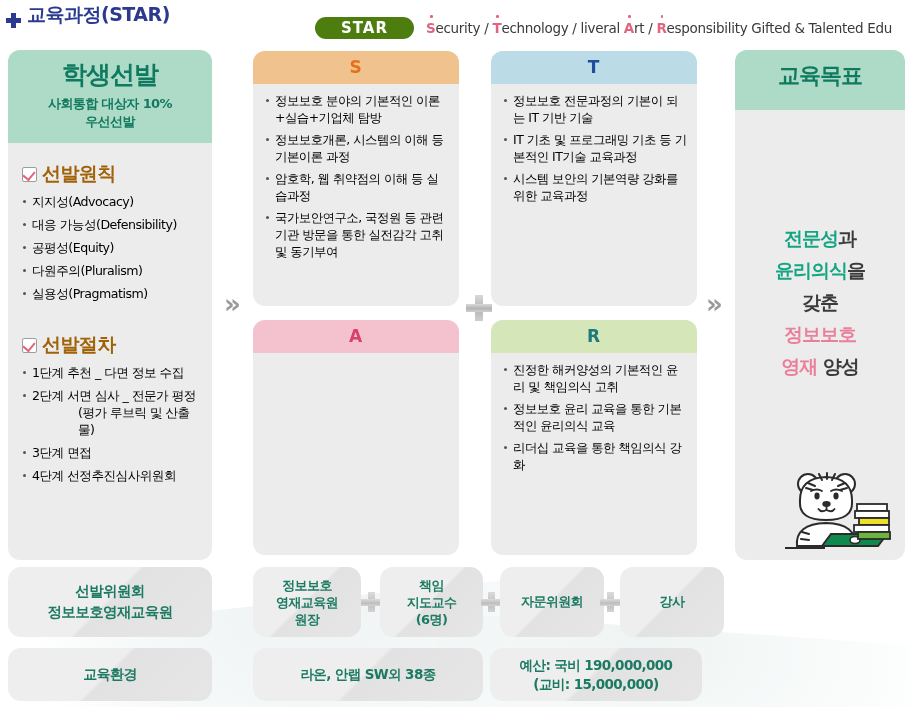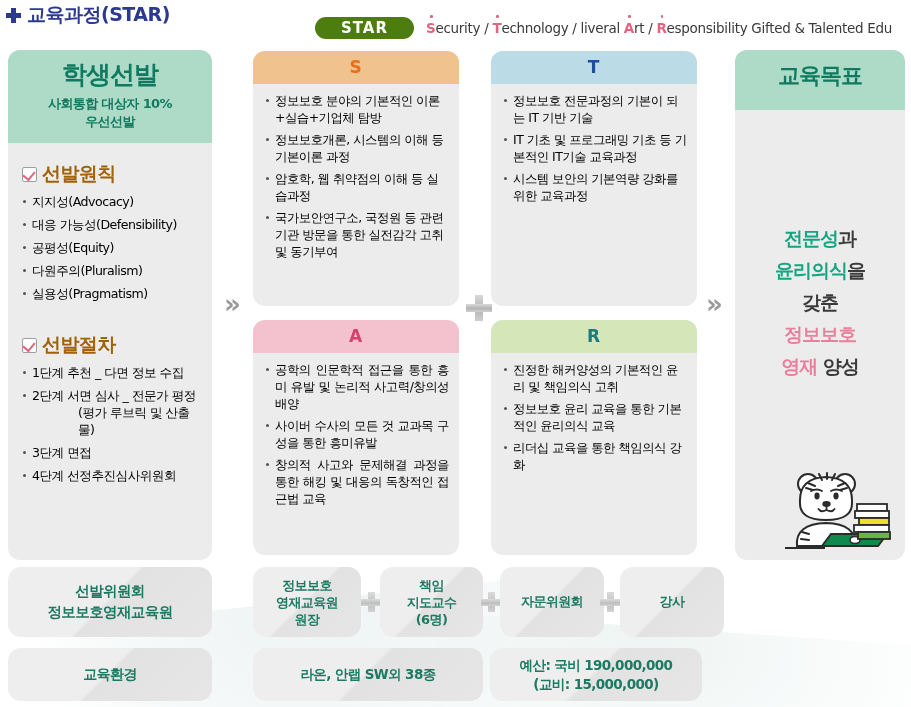--- a/index.html
+++ b/index.html
@@ -15,21 +15,21 @@
   
   .bg-swoosh{position:absolute;pointer-events:none;}
   .sw1{left:40px;top:600px;width:560px;height:220px;
        background:radial-gradient(ellipse at 50% 0%, #eef3f4 0%, #f6f9f9 45%, rgba(255,255,255,0) 72%);
        transform:rotate(-6deg);}
   .sw2{left:430px;top:630px;width:520px;height:200px;
        background:radial-gradient(ellipse at 40% 10%, #eef4f3 0%, rgba(255,255,255,0) 70%);
        transform:rotate(4deg);}
 
   
-  .title-row{position:absolute;left:6px;top:2px;display:flex;align-items:center;gap:6px;}
+  .title-row{position:absolute;left:6px;top:2px;display:flex;align-items:flex-end;gap:6px;}
   .title-plus{width:15px;height:15px;position:relative;display:inline-block;}
   .title-plus:before,.title-plus:after{content:"";position:absolute;background:#2b3a8f;}
   .title-plus:before{left:5px;top:0;width:5px;height:15px;}
   .title-plus:after{left:0;top:5px;width:15px;height:5px;}
   .title-text{font-size:19px;font-weight:bold;color:#2b3a8f;letter-spacing:-0.5px;}
 
   
   .legend{position:absolute;left:315px;top:17px;display:flex;align-items:center;gap:12px;}
   .star-pill{background:#4d7c0f;color:#ffffff;font-weight:bold;font-size:15px;
     letter-spacing:1px;border-radius:12px;padding:3px 26px;line-height:16px;}
@@ -197,27 +197,20 @@
       <ul class="bul">
         <li>정보보호 전문과정의 기본이 되는 IT 기반 기술</li>
         <li>IT 기초 및 프로그래밍 기초 등 기본적인 IT기술 교육과정</li>
         <li>시스템 보안의 기본역량 강화를 위한 교육과정</li>
       </ul>
     </div>
   </div>
 
   <div class="card quad" id="card-a">
     <div class="card-head">A</div>
-    <div class="card-body">
-      <ul class="bul">
-        <li class="just">공학의 인문학적 접근을 통한 흥미 유발 및 논리적 사고력/창의성 배양</li>
-        <li class="just">사이버 수사의 모든 것 교과목 구성을 통한 흥미유발</li>
-        <li class="just">창의적 사고와 문제해결 과정을 통한 해킹 및 대응의 독창적인 접근법 교육</li>
-      </ul>
-    </div>
   </div>
 
   <div class="card quad" id="card-r">
     <div class="card-head">R</div>
     <div class="card-body">
       <ul class="bul">
         <li>진정한 해커양성의 기본적인 윤리 및 책임의식 고취</li>
         <li>정보보호 윤리 교육을 통한 기본적인 윤리의식 교육</li>
         <li>리더십 교육을 통한 책임의식 강화</li>
       </ul>

